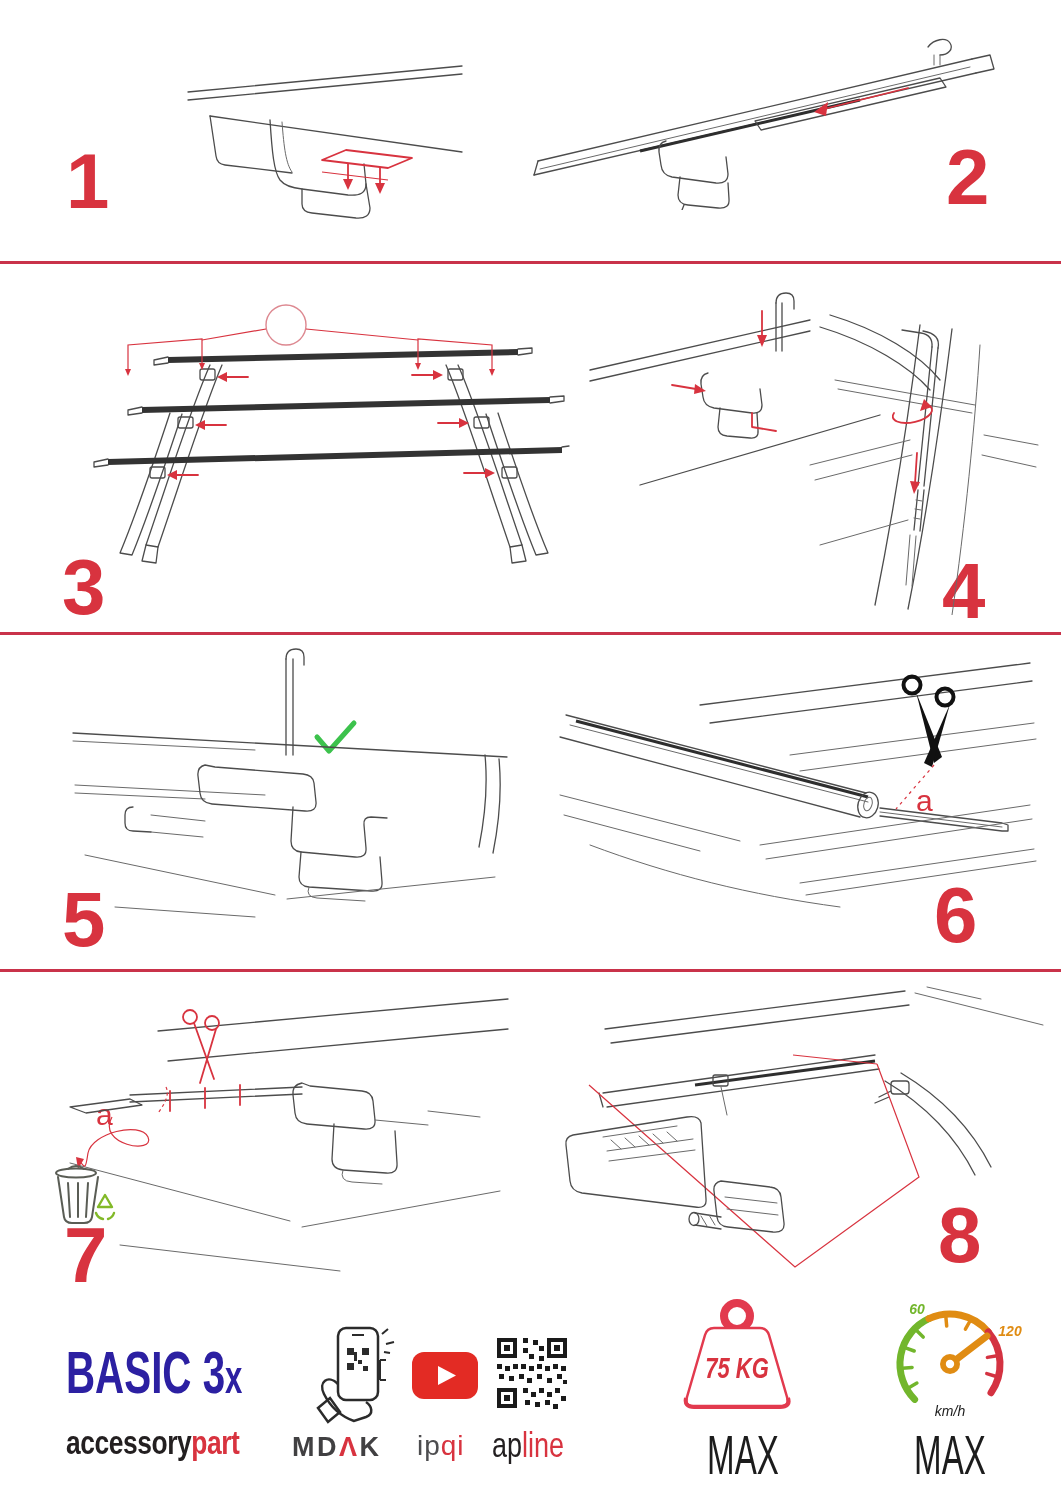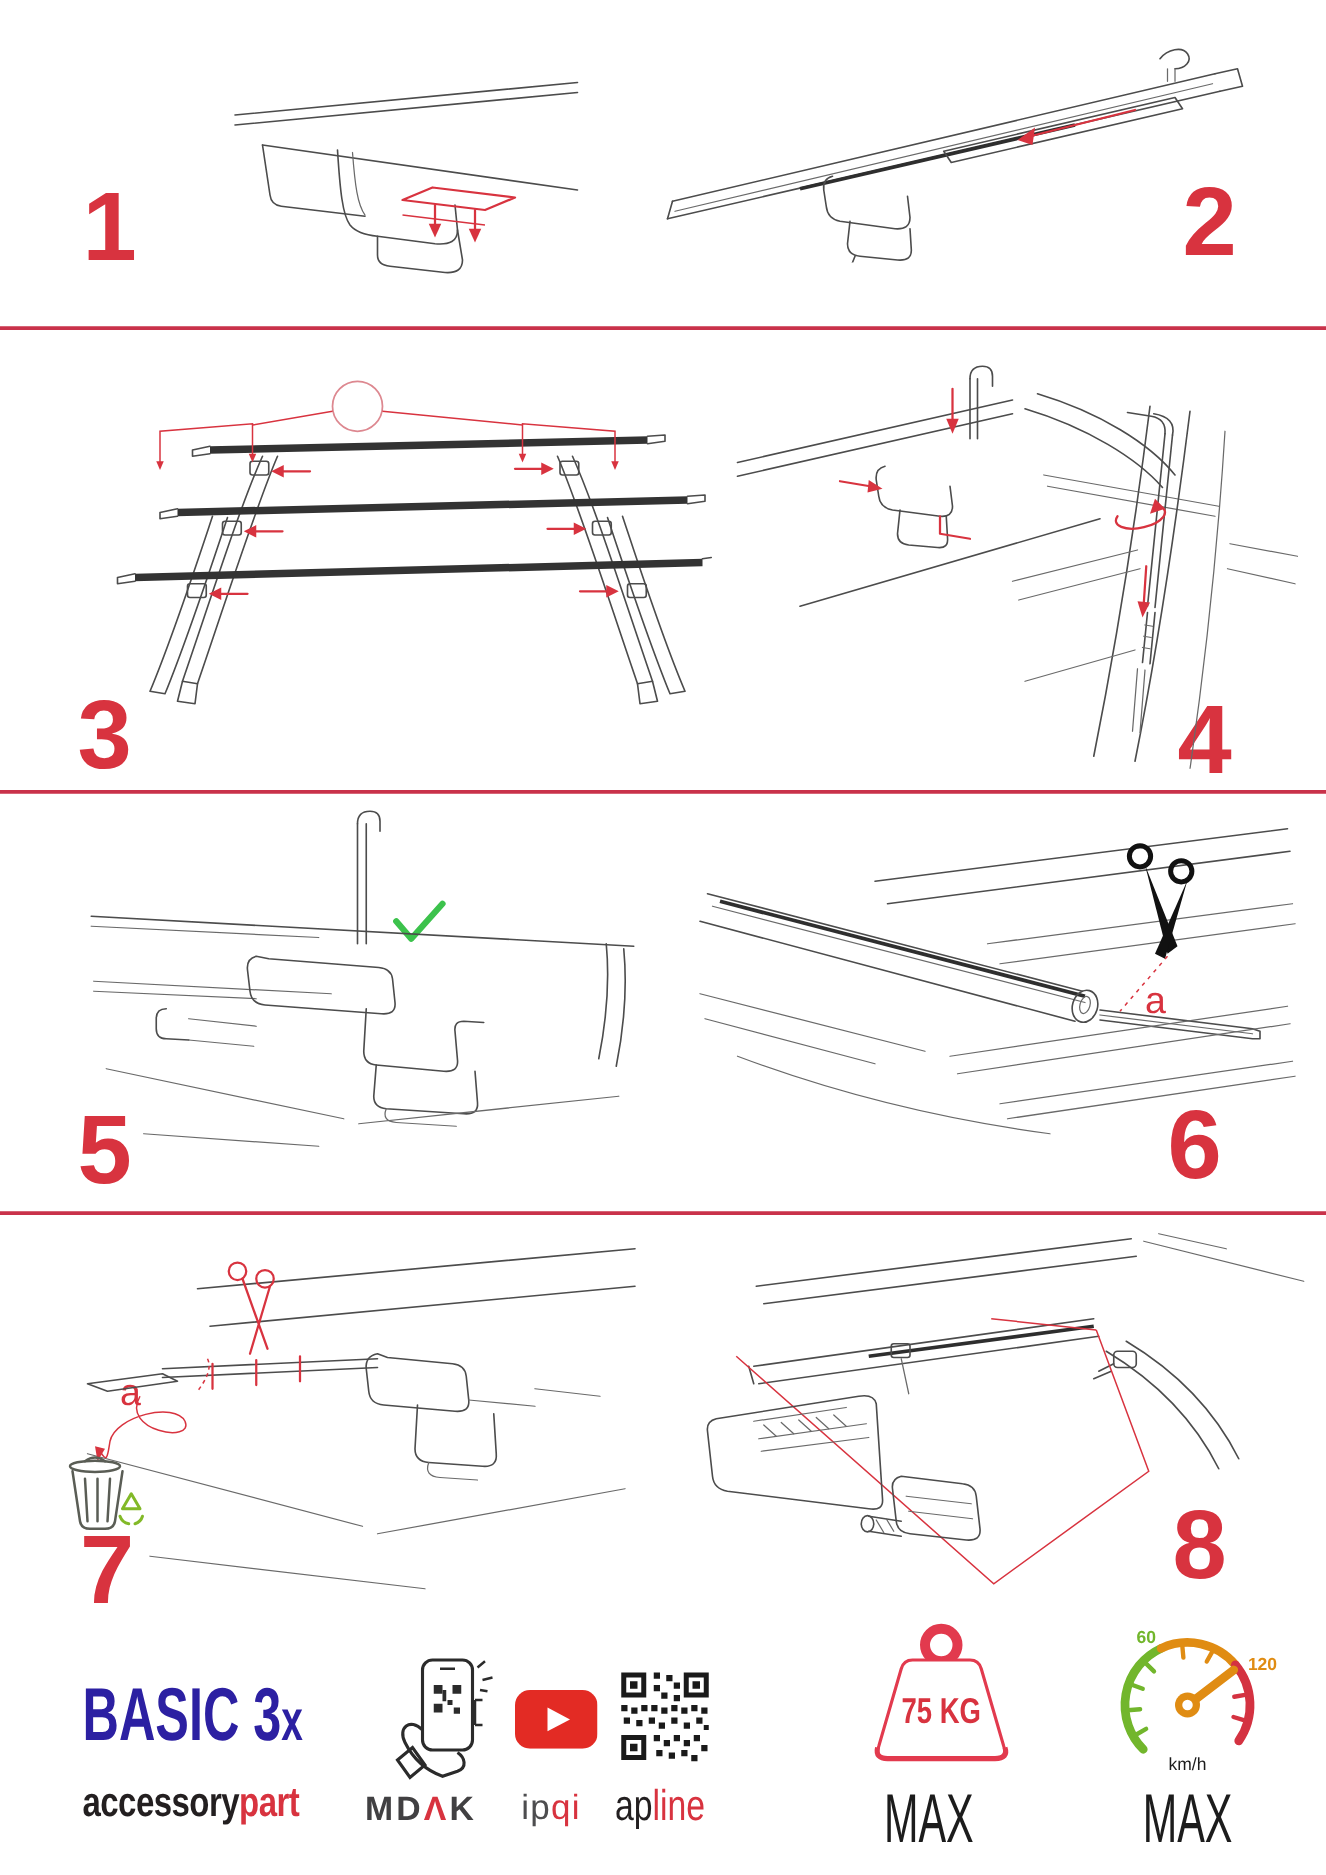--- a/index.html
+++ b/index.html
@@ -1,18 +1,18 @@
 <!DOCTYPE html>
 <html><head>
 <meta charset="utf-8">
 <style>
   html,body{margin:0;padding:0;background:#ffffff;}
   body{width:1061px;height:1500px;position:relative;overflow:hidden;
        font-family:"Liberation Sans",sans-serif;color:#231f20;}
-  .panel{position:absolute;}
+  .panel{position:absolute;font-style:italic;}
   .panel svg{display:block;width:100%;height:100%;}
   .divider{position:absolute;left:0;width:1061px;height:3px;background:#c9324a;}
   .num{position:absolute;font-size:78px;font-weight:700;line-height:1;color:#d8333f;}
   .lbl{position:absolute;font-size:30px;line-height:1;color:#d8333f;}
   .eq{position:absolute;font-size:26px;font-weight:700;line-height:1;color:#222;letter-spacing:0;}
   
   .ln{fill:none;stroke:#4c4c4c;stroke-width:1.3;stroke-linecap:round;stroke-linejoin:round;}
   .lnt{fill:none;stroke:#6a6a6a;stroke-width:1;stroke-linecap:round;}
   .dk{fill:none;stroke:#2e2e2e;stroke-width:3;}
   .red{fill:none;stroke:#d8333f;stroke-width:1.8;stroke-linecap:round;stroke-linejoin:round;}
@@ -370,21 +370,21 @@
     <rect x="30" y="64" width="5" height="5"></rect>
       <rect x="40" y="66" width="5" height="5"></rect>
       <rect x="50" y="64" width="5" height="5"></rect>
     <rect x="58" y="68" width="5" height="5"></rect>
   </svg>
 </div>
 <div class="apline">
   <span>ap</span><span class="rd">line</span><span></span>
 </div>
 
-<div class="panel" style="left:686px;top:1294px;width:134px;height:128px;text-align:center;">
+<div class="panel" style="left:670px;top:1294px;width:134px;height:128px;text-align:center;">
   <svg viewBox="0 0 134 128">
     <circle cx="67" cy="22" r="13" fill="none" stroke="#e23a4e" stroke-width="8"></circle>
     <path d="M44,34 L90,34 Q97,34 99,41 L117,103 Q120,112 110,112 L24,112 Q14,112 17,103 L35,41 Q37,34 44,34 Z" fill="#ffffff" stroke="#e23a4e" stroke-width="2.5"></path>
     <path d="M16,104 Q14,113 24,113 L110,113 Q121,113 118,104" fill="none" stroke="#e23a4e" stroke-width="4"></path>
     <text class="svgtxt" transform="translate(67,84) scale(0.88,1.15)" text-anchor="middle" font-size="25" font-weight="700" fill="#d8333f">75 KG</text>
   </svg>
 </div>
 <span class="maxlbl" style="left:693px;top:1422px;width:100px;text-align:center;">MAX</span>
 
 <div class="panel" style="left:875px;top:1302px;width:150px;height:124px;">

